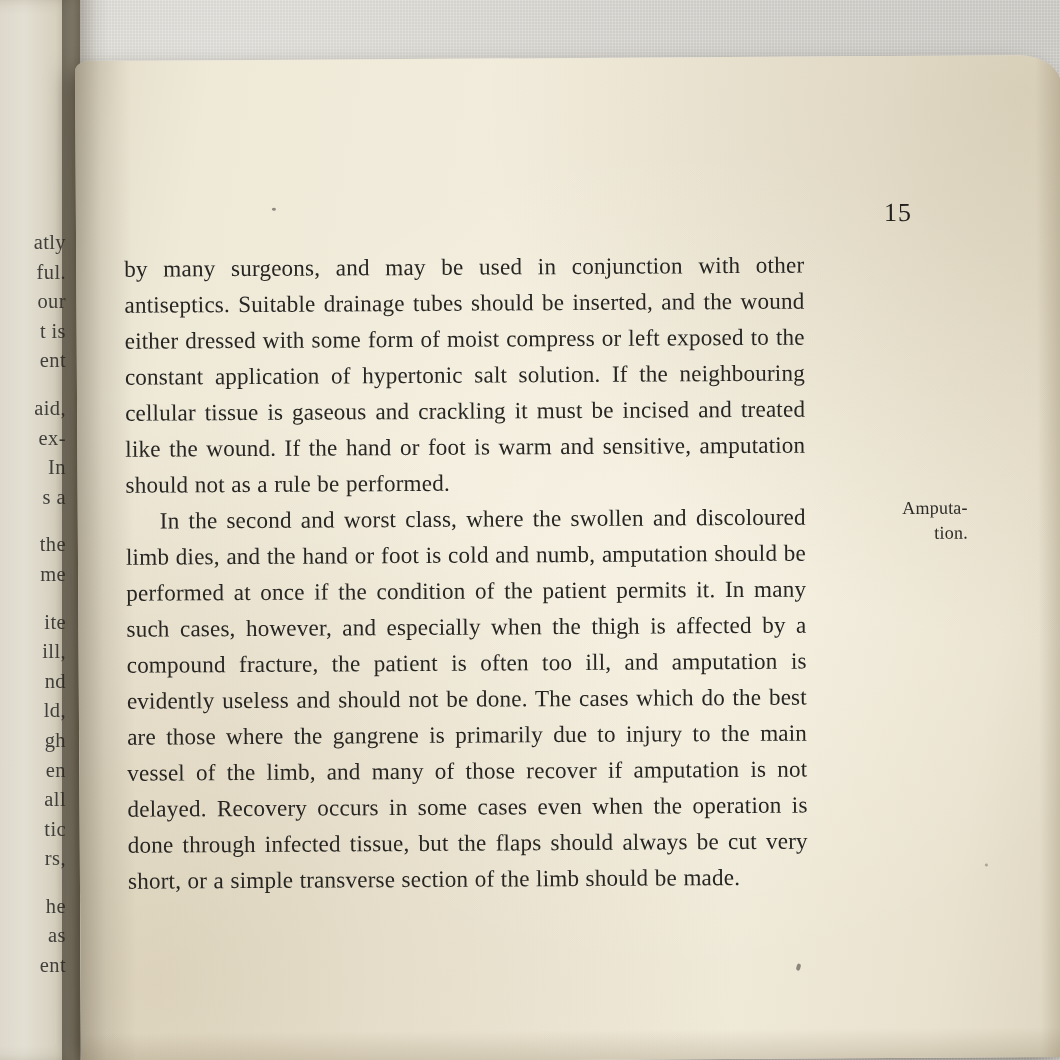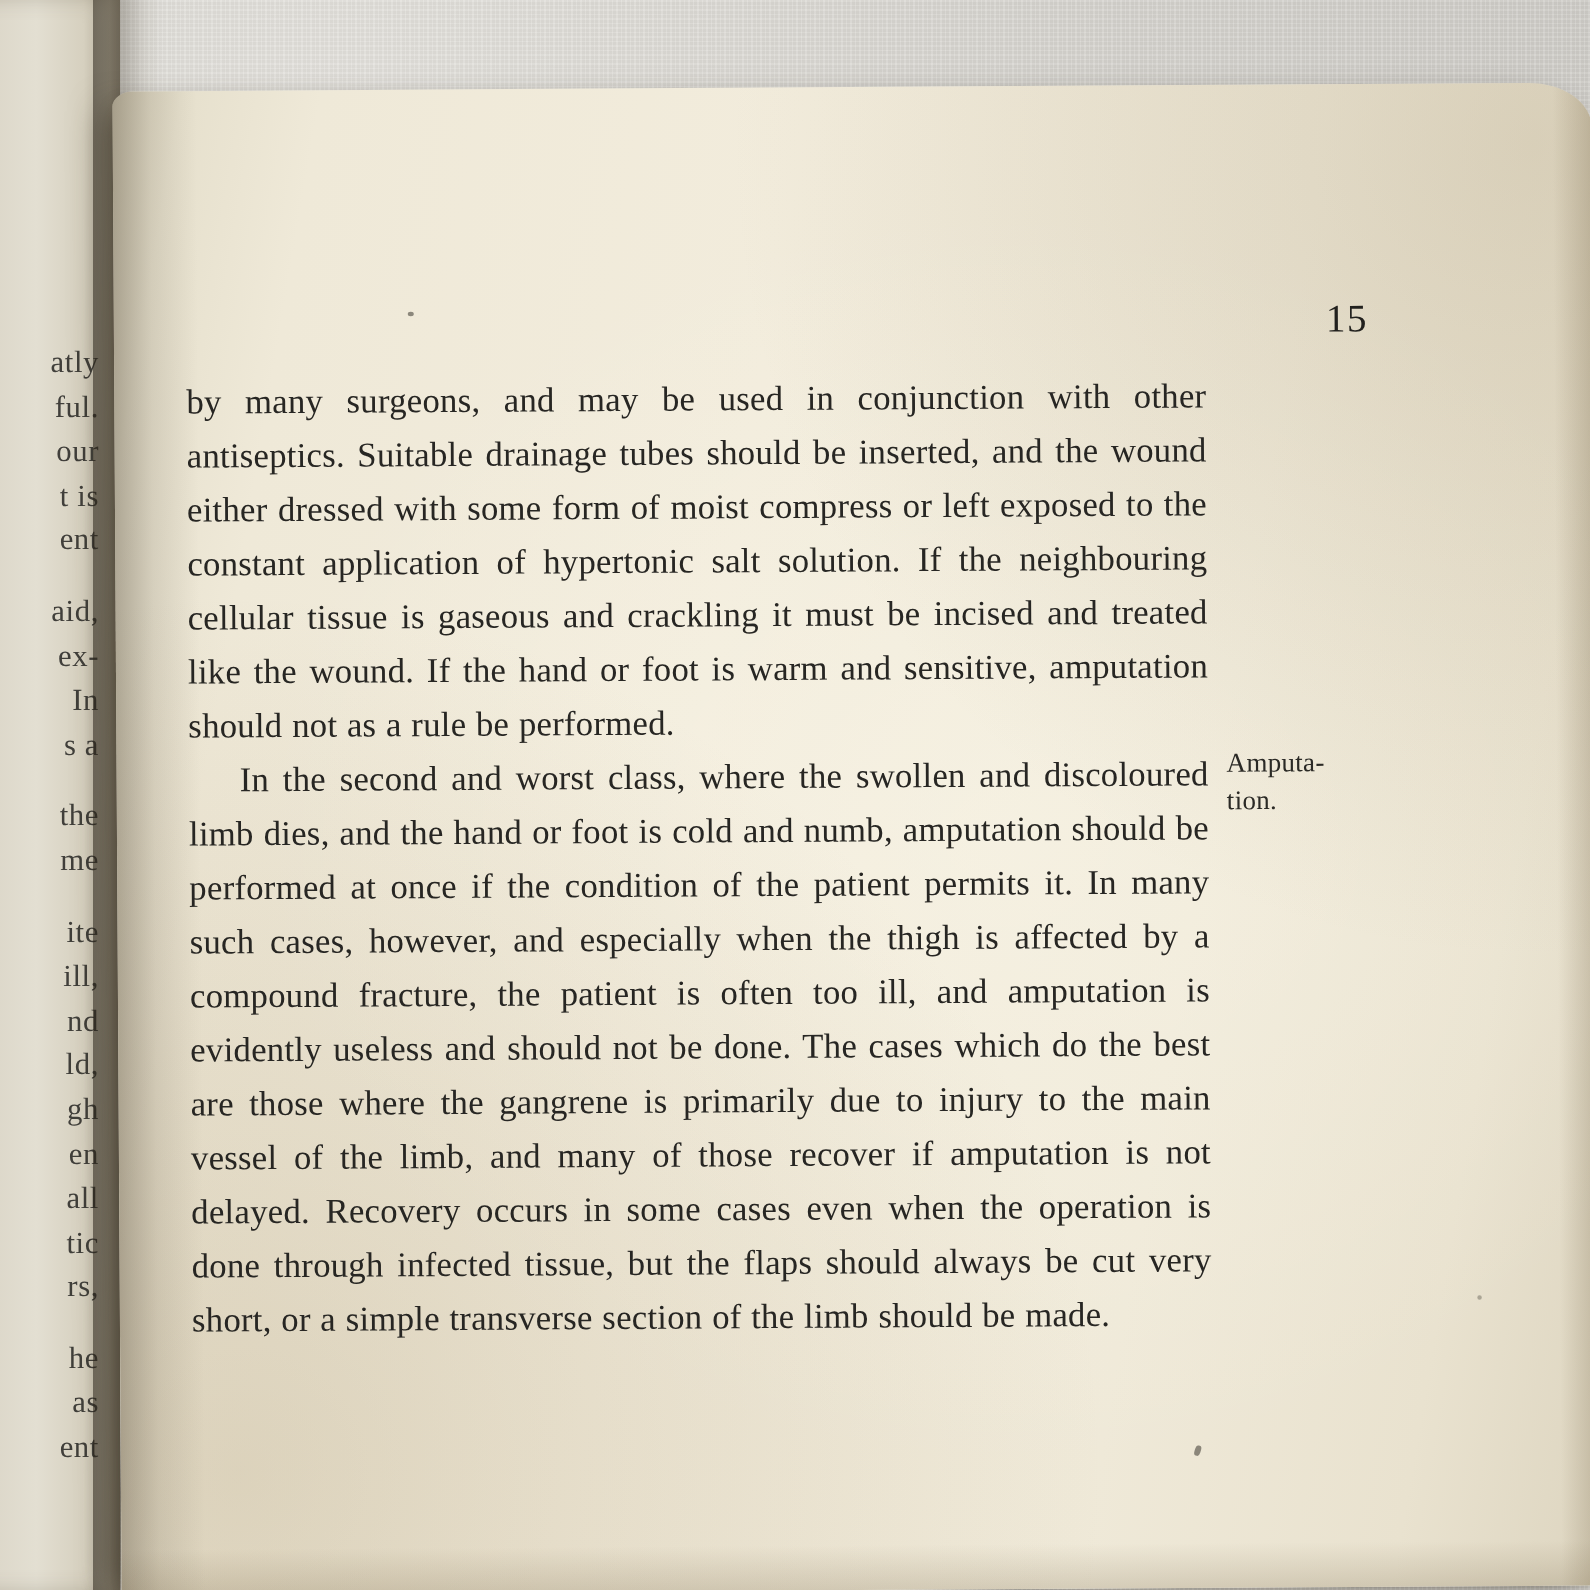--- a/index.html
+++ b/index.html
@@ -148,20 +148,21 @@
   .margin-note {
     position: absolute;
     left: 740px;
     top: 440px;
     width: 150px;
     font-family: "Liberation Serif", serif;
     font-size: 18px;
     line-height: 25px;
     color: #2b2a26;
     letter-spacing: 0.2px;
+    text-align: right;
   }
 
   .speck {
     position: absolute;
     background: #3a372f;
     border-radius: 50%;
     opacity: 0.55;
   }
   .speck.s1 { left: 196px; top: 148px; width: 4px; height: 3px; }
   .speck.s2 { left: 716px; top: 907px; width: 4px; height: 7px; transform: rotate(18deg); border-radius: 40%; }

